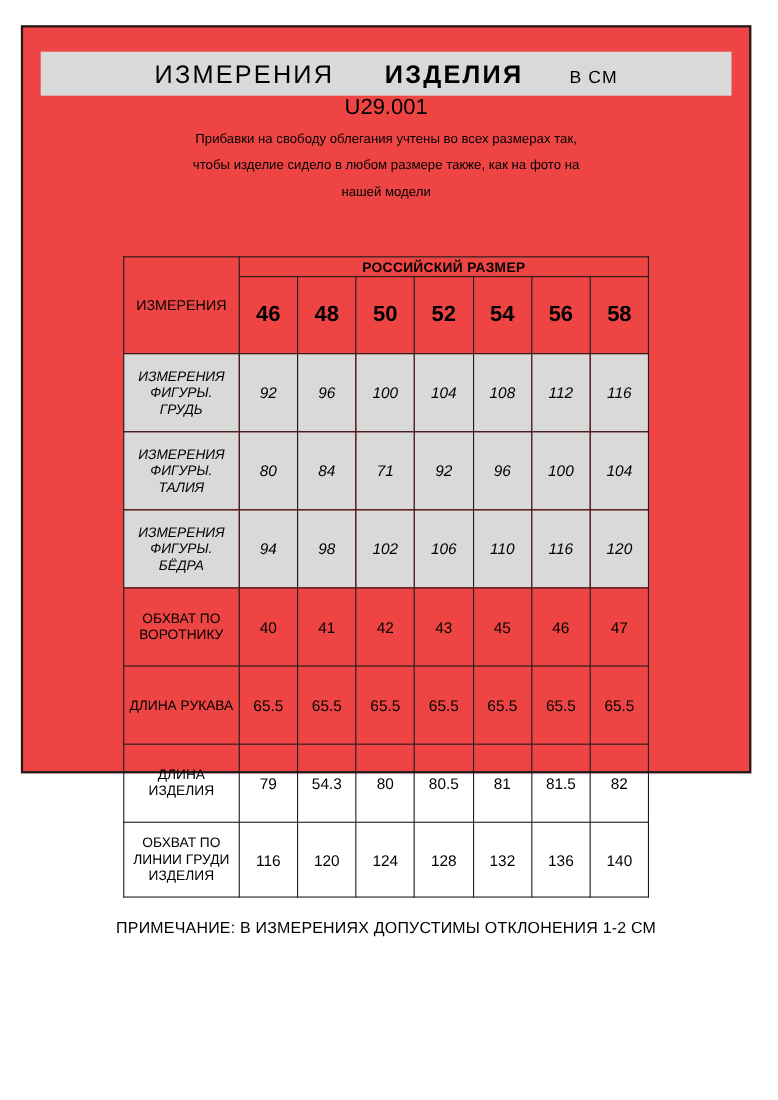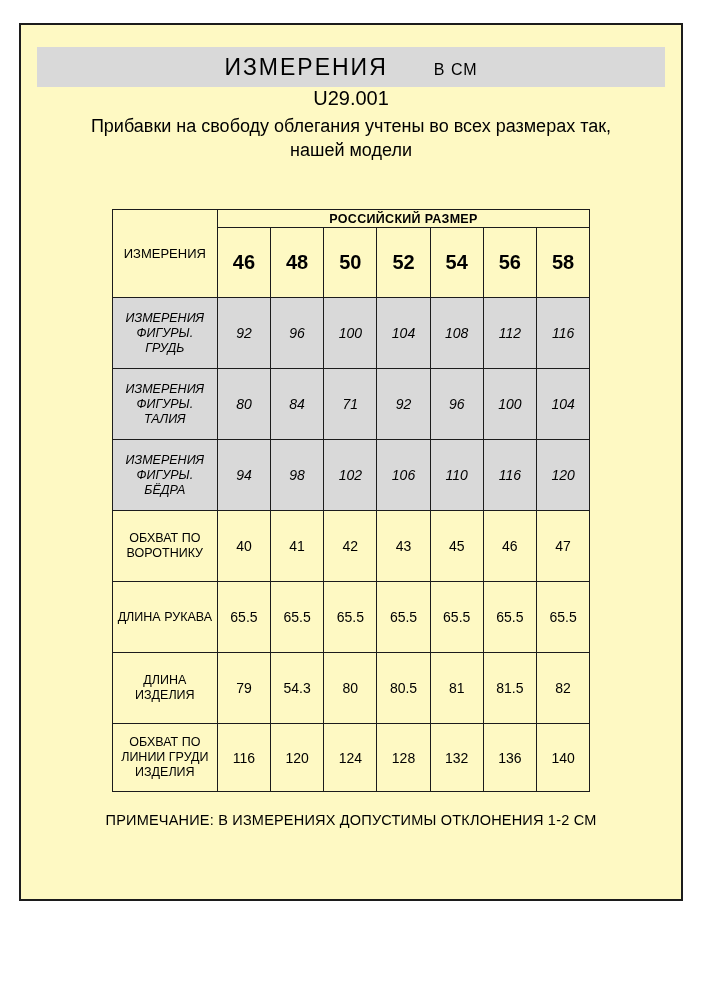--- a/index.html
+++ b/index.html
@@ -9,24 +9,24 @@
     width: 707px;
     height: 1000px;
     font-family: "Liberation Sans", "DejaVu Sans", sans-serif;
     color: #000000;
   }
   .frame {
     position: absolute;
     left: 19px;
     top: 23px;
     width: 664px;
-    height: 878px;
+    height: 680px;
     border: 2px solid #1c1c1c;
     box-sizing: border-box;
-    background: #fef9c3;
+    background: #ef4444;
   }
   .banner {
     margin: 22px auto 0;
     width: 628px;
     height: 40px;
     background: #d9d9d9;
     display: flex;
     align-items: baseline;
     justify-content: center;
     padding-top: 0;
@@ -50,21 +50,21 @@
     font-weight: 400;
   }
   .code {
     text-align: center;
     font-size: 20px;
     font-weight: 400;
   }
   .desc {
     margin-top: 4px;
     text-align: center;
-    font-size: 18px;
+    font-size: 12px;
     line-height: 24px;
     font-weight: 400;
   }
   table.size-table {
     border-collapse: collapse;
     table-layout: fixed;
     width: 477px;
     margin: 47px auto 0;
   }
   table.size-table td {
@@ -114,27 +114,29 @@
     letter-spacing: 0.2px;
   }
 </style>
 </head>
 <body>
 
 <div class="frame">
 
   <div class="banner">
     <span class="t1">ИЗМЕРЕНИЯ</span>
+    <span class="t2">ИЗДЕЛИЯ</span>
     <span class="t3">В СМ</span>
   </div>
 
   <div class="code">U29.001</div>
 
   <div class="desc">
     <div>Прибавки на свободу облегания учтены во всех размерах так,</div>
+    <div>чтобы изделие сидело в любом размере также, как на фото на</div>
     <div>нашей модели</div>
   </div>
 
   <table class="size-table">
     <colgroup>
       <col class="c-label">
       <col class="c-size">
         <col class="c-size">
         <col class="c-size">
         <col class="c-size">

